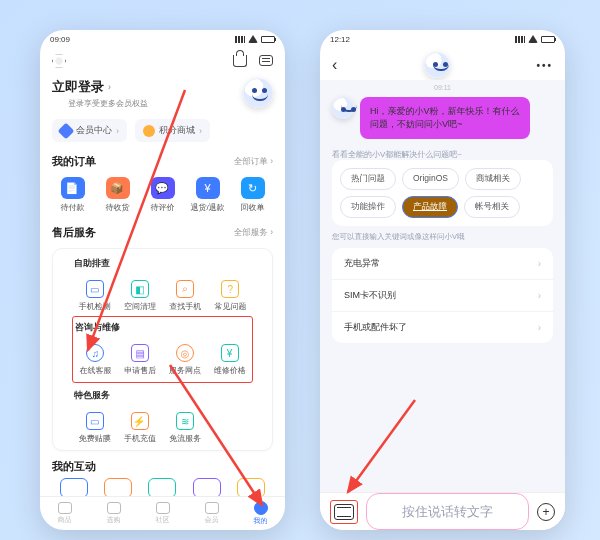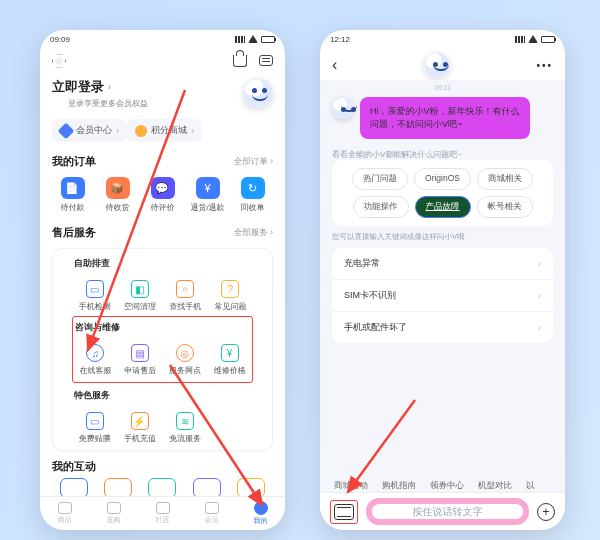--- a/index.html
+++ b/index.html
@@ -42,21 +42,21 @@
   .toprow .ricons{display:flex;gap:12px;}
 
   .login-row{display:flex;justify-content:space-between;align-items:flex-start;margin-top:6px;}
   .login-title{font-size:13px;font-weight:700;color:#222;display:flex;align-items:center;gap:4px;}
   .login-sub{font-size:8px;color:#888;margin-top:2px;margin-left:16px;}
   .avatar{width:34px;height:34px;border-radius:50%;background:radial-gradient(circle at 35% 30%,#fff 0 35%, #dfe9ff 36% 100%);box-shadow:0 2px 6px rgba(0,0,0,.15);position:relative;border:1px solid #e5ecff;}
   .avatar::before{content:"";position:absolute;left:8px;top:9px;width:5px;height:5px;background:#2c4b9a;border-radius:50%;box-shadow:10px 0 #2c4b9a;}
   .avatar::after{content:"";position:absolute;left:8px;bottom:6px;width:16px;height:5px;border-bottom:2px solid #2c4b9a;border-radius:0 0 8px 8px;}
   .avatar.big{width:30px;height:30px;}
 
-  .chips{display:flex;margin-top:10px;}
+  .chips{display:flex;gap:8px;margin-top:10px;}
   .chip{flex:0 0 auto;display:flex;align-items:center;gap:4px;background:#f4f6fb;border-radius:6px;padding:5px 8px;font-size:9px;color:#555;}
   .chip .dia{width:12px;height:12px;border-radius:3px;transform:rotate(45deg);}
   .chip .dia.blue{background:#4d7bff;}
   .chip .dia.org{background:#ffb03a;border-radius:50%;transform:none;}
   .chev{color:#aaa;font-size:9px;}
 
   .sec-head{display:flex;justify-content:space-between;align-items:center;margin-top:12px;}
   .sec-title{font-size:11px;font-weight:700;color:#222;}
   .sec-more{font-size:8.5px;color:#999;}
 
@@ -102,37 +102,37 @@
 
   
   .r-head{display:flex;align-items:center;justify-content:space-between;padding:4px 12px 2px;}
   .back{font-size:16px;color:#333;}
   .dots{letter-spacing:2px;font-weight:700;color:#333;}
   .r-body{flex:1;background:#f4f6fb;overflow:hidden;display:flex;flex-direction:column;padding:4px 12px 0;gap:6px;position:relative;}
   .ts{text-align:center;font-size:7px;color:#b7bdc9;}
   .bubble{display:flex;gap:6px;}
   .bubble .txt{background:#d946ef;border-radius:8px;padding:8px 10px;font-size:9px;color:#333;line-height:1.45;max-width:170px;}
   .ask{font-size:8px;color:#9aa1b3;margin-top:4px;}
-  .pill-wrap{background:#fff;border-radius:10px;padding:8px;display:flex;flex-wrap:wrap;gap:6px;justify-content:center;}
+  .pill-wrap{background:#fff;border-radius:10px;padding:8px;display:flex;flex-wrap:wrap;gap:6px;}
   .pill{border:1px solid #dfe3ee;border-radius:14px;padding:4px 10px;font-size:8.5px;color:#555;background:#fff;}
-  .pill.active{background:#14532d;color:#fff;border-color:#3e7bff;text-decoration:underline;}
+  .pill.active{background:#a16207;color:#fff;border-color:#3e7bff;text-decoration:underline;}
   .hint{font-size:7.5px;color:#9aa1b3;}
   .listcard{background:#fff;border-radius:10px;overflow:hidden;}
   .li{display:flex;justify-content:space-between;align-items:center;padding:9px 12px;font-size:9px;color:#333;border-bottom:1px solid #f1f3f8;}
   .li:last-child{border-bottom:none;}
   .li .ar{color:#c3c8d6;font-size:10px;}
   .refresh{font-size:8.5px;color:#3e7bff;display:flex;align-items:center;gap:3px;margin-top:2px;}
   .refresh .cy{width:9px;height:9px;border:1.3px solid #3e7bff;border-radius:50%;border-top-color:transparent;}
 
   .sug-row{display:flex;gap:14px;font-size:8.5px;color:#666;padding:4px 2px 0;white-space:nowrap;overflow:hidden;}
 
   .input-row{height:38px;background:#fff;border-top:1px solid #eee;display:flex;align-items:center;padding:0 10px;gap:8px;}
   .kb{width:20px;height:16px;border:1.4px solid #333;border-radius:3px;position:relative;}
   .kb::before{content:"";position:absolute;inset:2px;border-top:1px solid #333;border-bottom:1px solid #333;}
-  .inp{flex:1;height:27px;border:6px solid #f9a8d4;border-radius:13px;display:flex;align-items:center;justify-content:center;font-size:10px;color:#9aa1b3;}
+  .inp{flex:1;height:37px;border:1px solid #f9a8d4;border-radius:13px;display:flex;align-items:center;justify-content:center;font-size:13px;color:#9aa1b3;}
   .plus{width:18px;height:18px;border:1.4px solid #333;border-radius:50%;display:flex;align-items:center;justify-content:center;font-size:12px;color:#333;}
 
   
   .arrow{position:absolute;pointer-events:none;}
   .arrow svg{overflow:visible;}
 </style>
 </head>
 <body>
 
 <div class="phone left">
@@ -356,27 +356,20 @@
         </div>
       <div class="li">
           <span>手机或配件坏了</span>
           <span class="ar">›</span>
         </div>
     </div>
 
 
     <div style="flex:1"></div>
 
-    <div class="sug-row">
-      <span>商城活动</span>
-      <span>购机指南</span>
-      <span>领券中心</span>
-      <span>机型对比</span>
-      <span>以</span>
-    </div>
   </div>
 
   <div class="input-row">
     <span class="hl-box2">
       <span class="kb" style="display:block;margin:3px"></span>
     </span>
     <div class="inp">
       <span>按住说话转文字</span>
     </div>
     <span class="plus">+</span>

